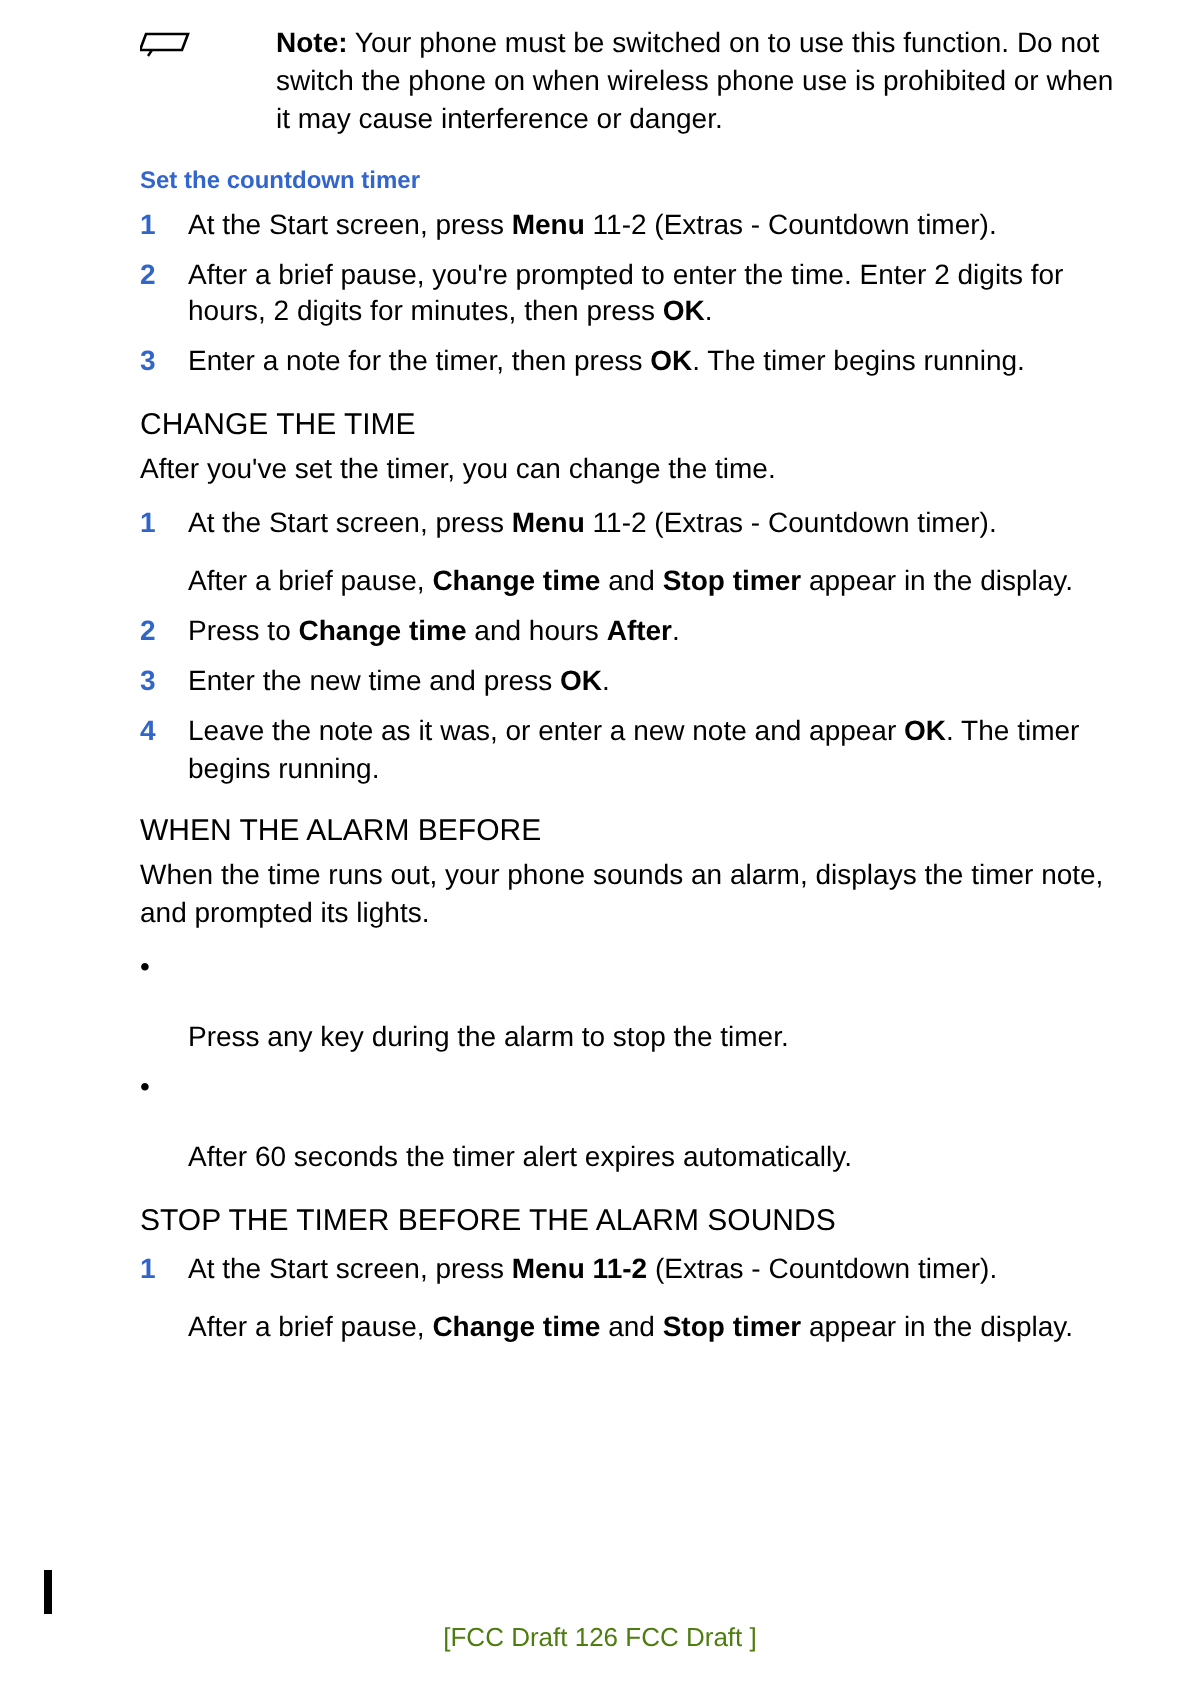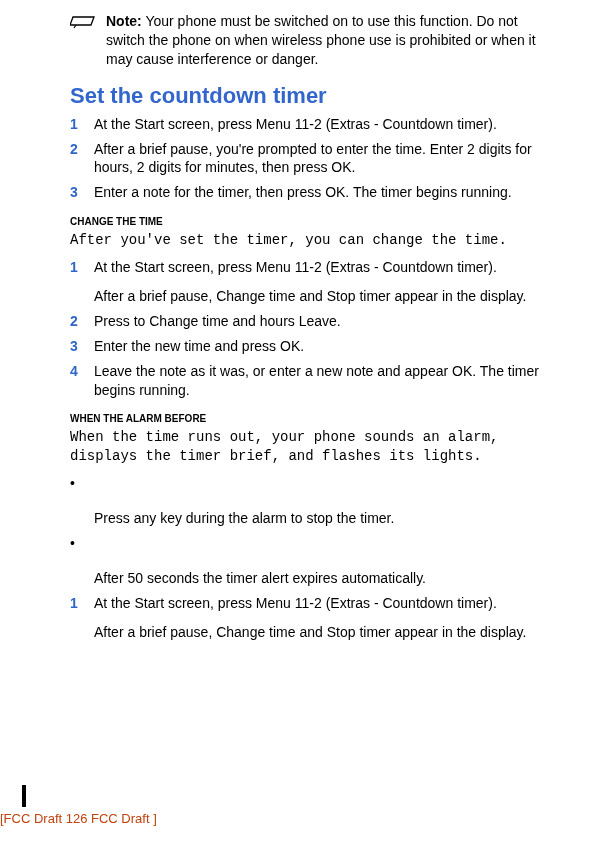--- a/index.html
+++ b/index.html
@@ -14,94 +14,94 @@
     position: relative;
   }
   .page {
     padding: 12px 40px 0 70px;
     box-sizing: border-box;
   }
   .note-row {
     display: flex;
     align-items: flex-start;
     margin-bottom: 8px;
+    gap: 32px;
   }
   .note-icon {
     flex: 0 0 36px;
     margin-top: 3px;
   }
   .note-icon svg {
     width: 26px;
     height: 14px;
   }
   .note-text {
     flex: 1;
     line-height: 1.35;
   }
   .note-text b { font-weight: bold; }
   h2.section {
     color: #3366cc;
-    font-size: 22px;
+    font-size: 12px;
     font-weight: bold;
     margin: 14px 0 4px 0;
   }
   .step {
     display: flex;
     margin: 6px 0;
     line-height: 1.35;
   }
   .num {
     flex: 0 0 24px;
     color: #3066c8;
     font-weight: bold;
   }
   .step .body { flex: 1; }
   .subhead {
-    font-weight: bold;
+    font-weight: normal;
     margin-top: 14px;
     margin-bottom: 4px;
-    font-size: 10px;
+    font-size: 15px;
   }
   p.plain {
     margin: 4px 0 8px 0;
     line-height: 1.35;
-    font-family: Liberation Mono, monospace;
   }
   .indent-para {
     margin: 24px 0 0 24px;
     line-height: 1.35;
   }
   .bullet {
     display: flex;
     margin: 6px 0;
     line-height: 1.35;
   }
   .bullet .dot {
     flex: 0 0 24px;
     text-align: left;
   }
   .bullet .btext { flex: 1; margin-top: 35px; }
   .footer {
     position: absolute;
     bottom: 18px;
     left: 0;
     width: 100%;
-    text-align: left;
-    color: #c2410c;
+    text-align: center;
+    color: #4d7c0f;
     font-size: 13px;
   }
   .left-bar {
     position: absolute;
     left: 22px;
     top: 785px;
     width: 4px;
     height: 22px;
     background: #000;
   }
-  b { font-weight: normal; }
+  b { font-weight: bold; }
 </style>
 </head>
 <body>
 
 <div class="page">
 
   <div class="note-row">
     <div class="note-icon">
       <svg viewBox="0 0 26 14">
           <polygon points="3,2 24,2 21,10 0,10" fill="none" stroke="#000" stroke-width="1.3"></polygon>
@@ -137,43 +137,44 @@
     <div class="body">
       <span>At the Start screen, press </span><b>Menu</b><span> 11-2 (Extras - Countdown timer).</span>
       <div class="indent-para" style="margin-left:0; margin-top:10px;">
         <span>After a brief pause, </span><b>Change time</b><span> and </span><b>Stop timer</b><span> appear in the display.</span>
       </div>
     </div>
   </div>
 
   <div class="step">
     <div class="num">2</div>
-    <div class="body"><span>Press to </span><b>Change time</b><span> and hours </span><b>Leave</b><span>.</span></div>
+    <div class="body"><span>Press to </span><b>Change time</b><span> and hours </span><b>After</b><span>.</span></div>
   </div>
   <div class="step">
     <div class="num">3</div>
     <div class="body"><span>Enter the new time and press </span><b>OK</b><span>.</span></div>
   </div>
   <div class="step">
     <div class="num">4</div>
     <div class="body"><span>Leave the note as it was, or enter a new note and appear </span><b>OK</b><span>. The timer begins running.</span></div>
   </div>
 
   <div class="subhead">WHEN THE ALARM BEFORE</div>
-  <p class="plain">When the time runs out, your phone sounds an alarm, displays the timer brief, and flashes its lights.</p>
+  <p class="plain">When the time runs out, your phone sounds an alarm, displays the timer note, and prompted its lights.</p>
 
   <div class="bullet">
     <div class="dot">•</div>
     <div class="btext">Press any key during the alarm to stop the timer.</div>
   </div>
   <div class="bullet">
     <div class="dot">•</div>
-    <div class="btext">After 50 seconds the timer alert expires automatically.</div>
+    <div class="btext">After 60 seconds the timer alert expires automatically.</div>
   </div>
 
+  <div class="subhead">STOP THE TIMER BEFORE THE ALARM SOUNDS</div>
 
   <div class="step">
     <div class="num">1</div>
     <div class="body">
       <span>At the Start screen, press </span><b>Menu 11-2</b><span> (Extras - Countdown timer).</span>
       <div class="indent-para" style="margin-left:0; margin-top:10px;">
         <span>After a brief pause, </span><b>Change time</b><span> and </span><b>Stop timer</b><span> appear in the display.</span>
       </div>
     </div>
   </div>

